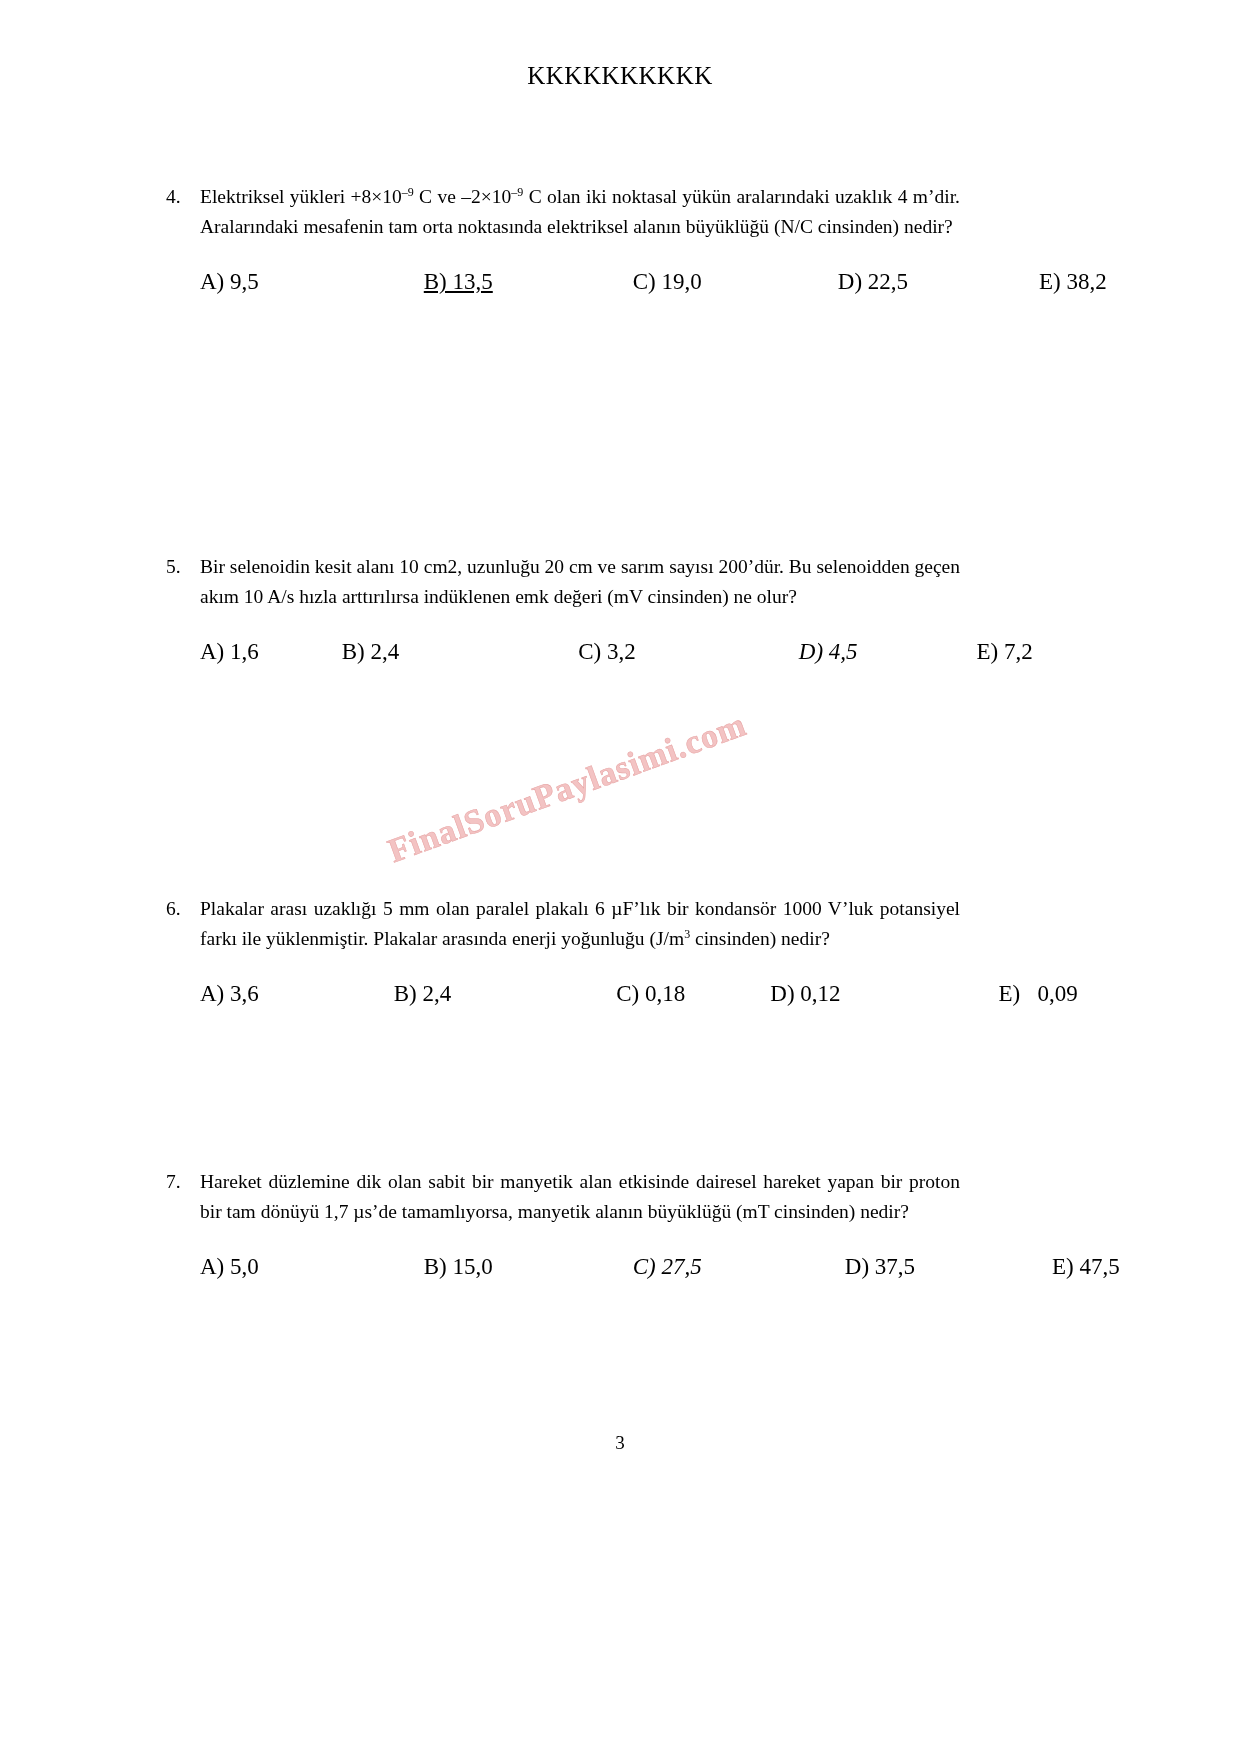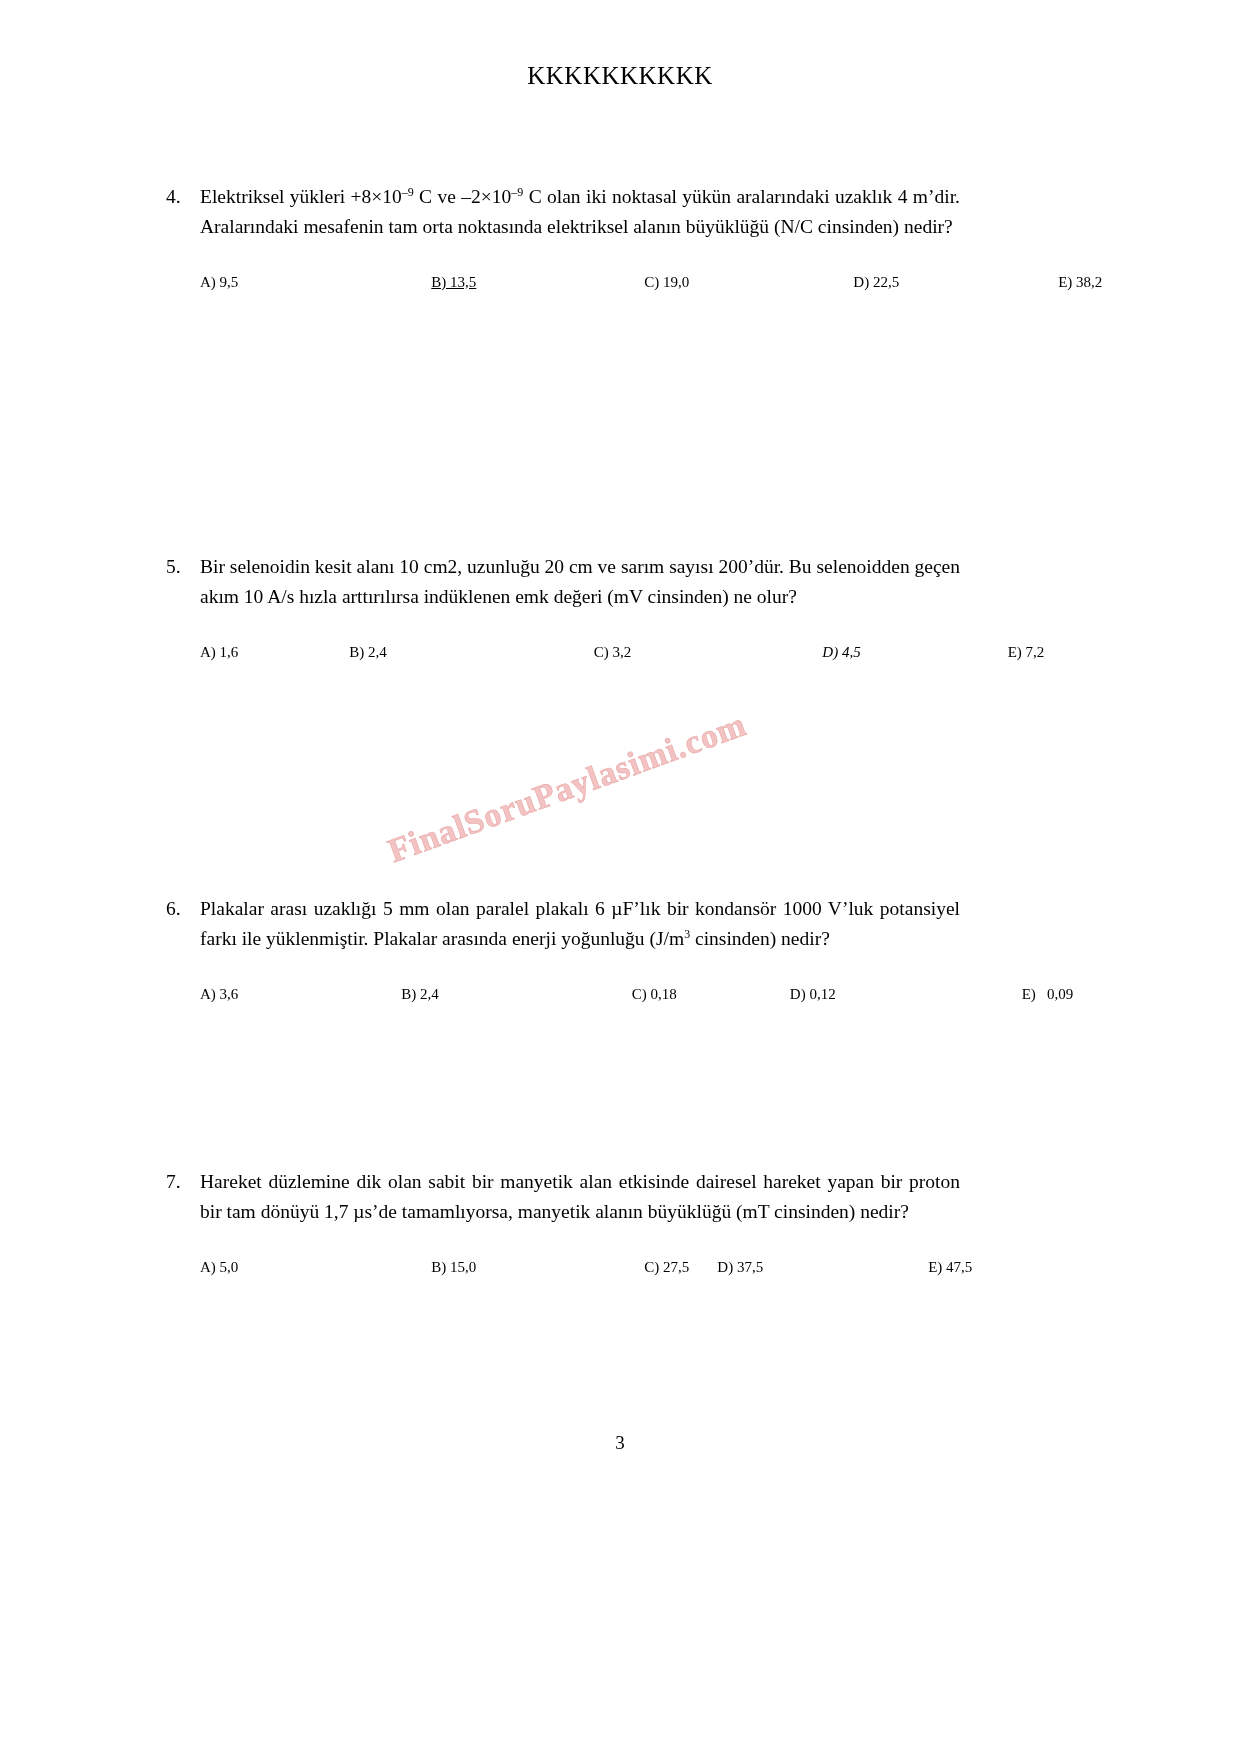--- a/index.html
+++ b/index.html
@@ -64,23 +64,22 @@
   }
   .q-body sup {
     font-size: 12px;
     vertical-align: super;
     line-height: 0;
   }
   .options {
     display: flex;
     margin-top: 26px;
     margin-left: 40px;
-    font-size: 15px;
+    font-size: 23px;
     line-height: 28px;
-    gap: 28px;
   }
   .opt {
     white-space: pre;
   }
   .page-number {
     position: absolute;
     left: 0;
     width: 1240px;
     top: 1370px;
     text-align: center;
@@ -154,21 +153,21 @@
         </div>
       </div>
       <div class="question" style="position: absolute; top: 985px; left: 0px; width: 800px;">
         <div class="q-row">
           <div class="q-num">7.</div>
           <div class="q-body">Hareket düzlemine dik olan sabit bir manyetik alan etkisinde dairesel hareket yapan bir proton bir tam dönüyü 1,7 µs’de tamamlıyorsa, manyetik alanın büyüklüğü (mT cinsinden) nedir?</div>
         </div>
         <div class="options">
           <span class="opt" style="margin-right: 165px;">A) 5,0</span>
           <span class="opt" style="margin-right: 140px;">B) 15,0</span>
-          <span class="opt" style="">C) 27,5</span>
+          <span class="opt" style="margin-right: 143px; font-style: italic;">C) 27,5</span>
           <span class="opt" style="margin-right: 137px;">D) 37,5</span>
           <span class="opt">E) 47,5</span>
         </div>
       </div>
     </div>
 
   <div class="page-number">3</div>
 
 </div>
 

